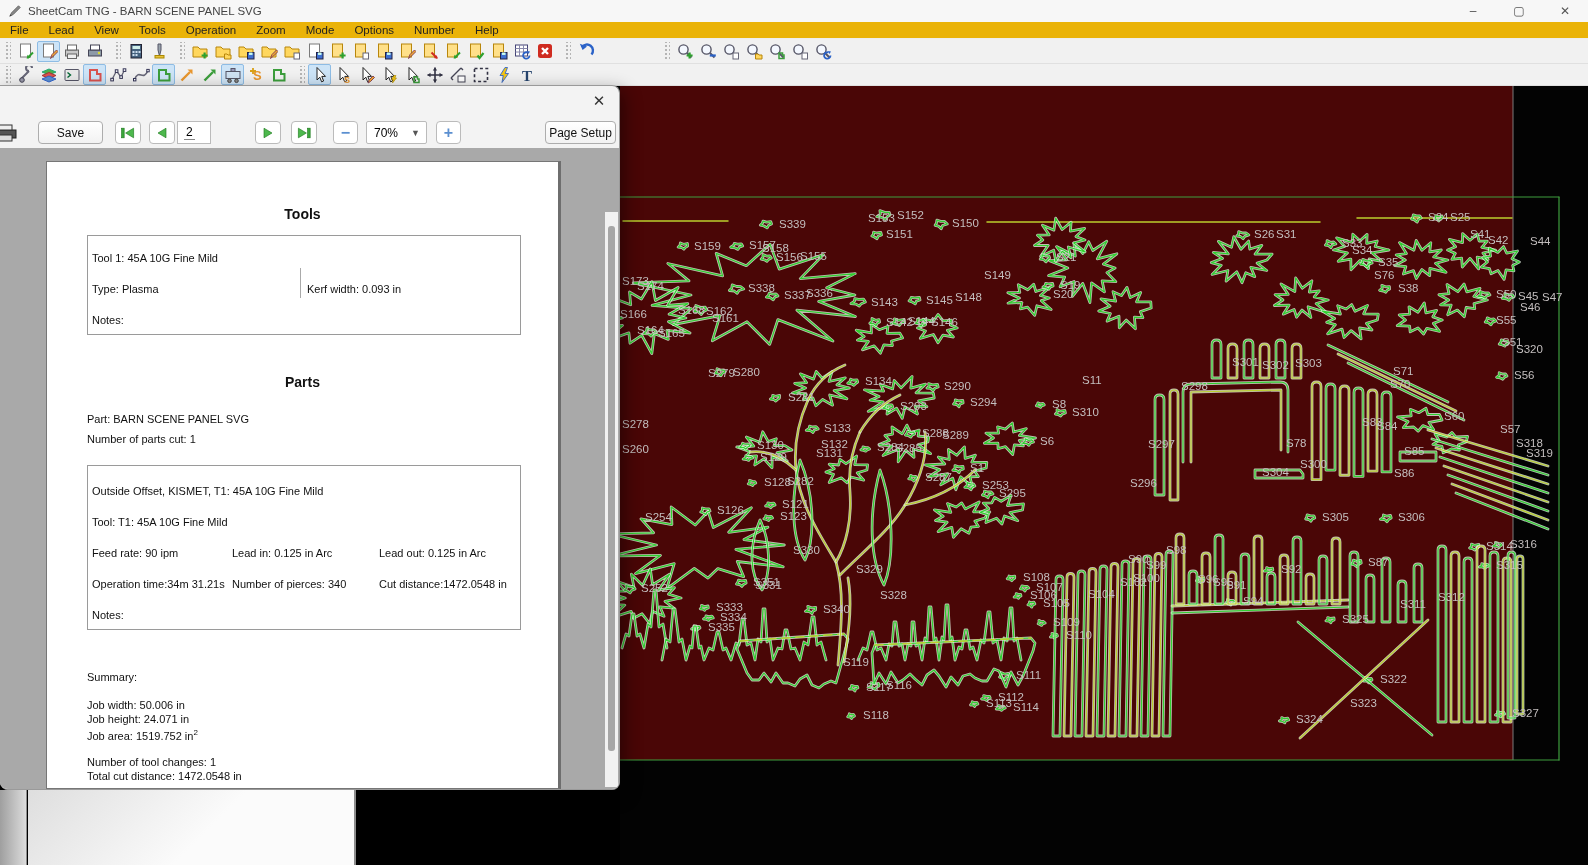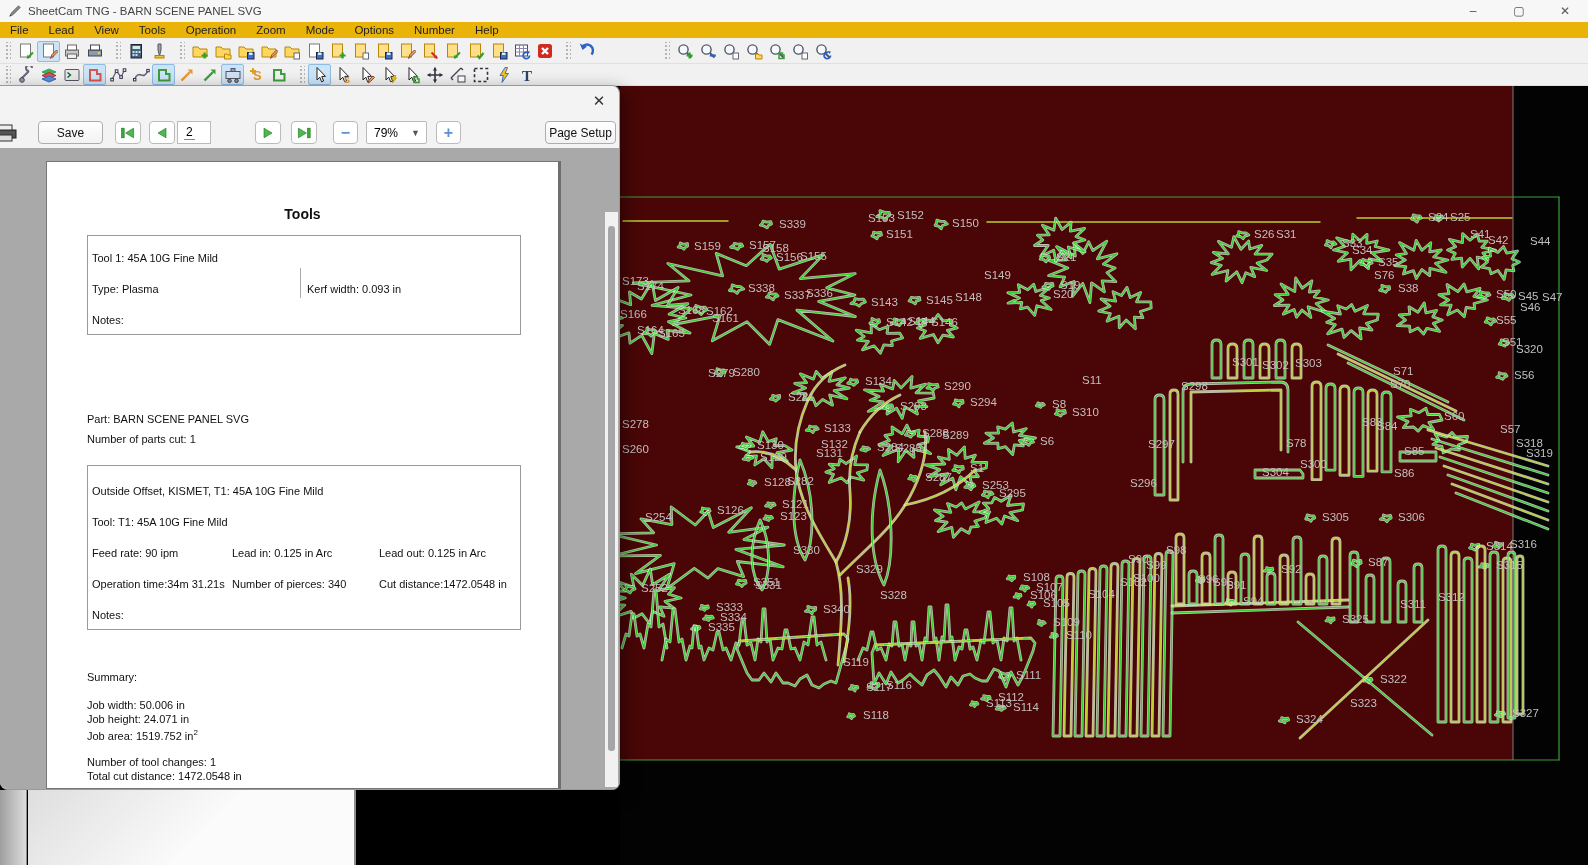--- a/index.html
+++ b/index.html
@@ -1069,38 +1069,39 @@
         </svg>
       </div>
       <div class="nav-btn" style="left:291px;">
         <svg viewBox="0 0 20 16">
           <path d="M3,2 V14 L13,8 Z" fill="#4db84d" stroke="#1d7a1d" stroke-width="0.8"></path>
           <rect x="14.5" y="2" width="3.2" height="12" fill="#3aa63a" stroke="#1d7a1d" stroke-width="0.8"></rect>
         </svg>
       </div>
       <div class="pm-btn" style="left:333px;">−</div>
       <div class="zoom-select">
-        <span>79%</span>
+        <span>70%</span>
         <span class="chev">▼</span>
       </div>
       <div class="pm-btn" style="left:436px;">+</div>
       <div class="dlg-btn focus" style="left:469px;width:66px;">Close</div>
       <div class="dlg-btn" style="left:545px;width:71px;">Page Setup</div>
     </div>
 
     <div class="preview-area">
       <div class="page">
         <div class="hdg" style="top:44px;">Tools</div>
         <div class="pbox" style="top:73px;height:100px;">
           <div class="pline" style="left:4px;top:16px;">Tool 1: 45A 10G Fine Mild</div>
           <div class="vdiv" style="left:212px;top:32px;height:30px;"></div>
           <div class="pline" style="left:4px;top:47px;">Type: Plasma</div>
           <div class="pline" style="left:219px;top:47px;">Kerf width: 0.093 in</div>
           <div class="pline" style="left:4px;top:78px;">Notes:</div>
         </div>
+        <div class="hdg" style="top:212px;">Parts</div>
         <div class="pline" style="left:40px;top:243px;margin-top:8px;">Part: BARN SCENE PANEL SVG</div>
         <div class="pline" style="left:40px;top:271px;">Number of parts cut: 1</div>
         <div class="pbox" style="top:303px;height:165px;">
           <div class="pline" style="left:4px;top:19px;">Outside Offset, KISMET, T1: 45A 10G Fine Mild</div>
           <div class="pline" style="left:4px;top:50px;">Tool: T1: 45A 10G Fine Mild</div>
           <div class="pline" style="left:4px;top:81px;">Feed rate: 90 ipm</div>
           <div class="pline" style="left:144px;top:81px;">Lead in: 0.125 in Arc</div>
           <div class="pline" style="left:291px;top:81px;">Lead out: 0.125 in Arc</div>
           <div class="pline" style="left:4px;top:112px;">Operation time:34m 31.21s</div>
           <div class="pline" style="left:144px;top:112px;">Number of pierces: 340</div>

